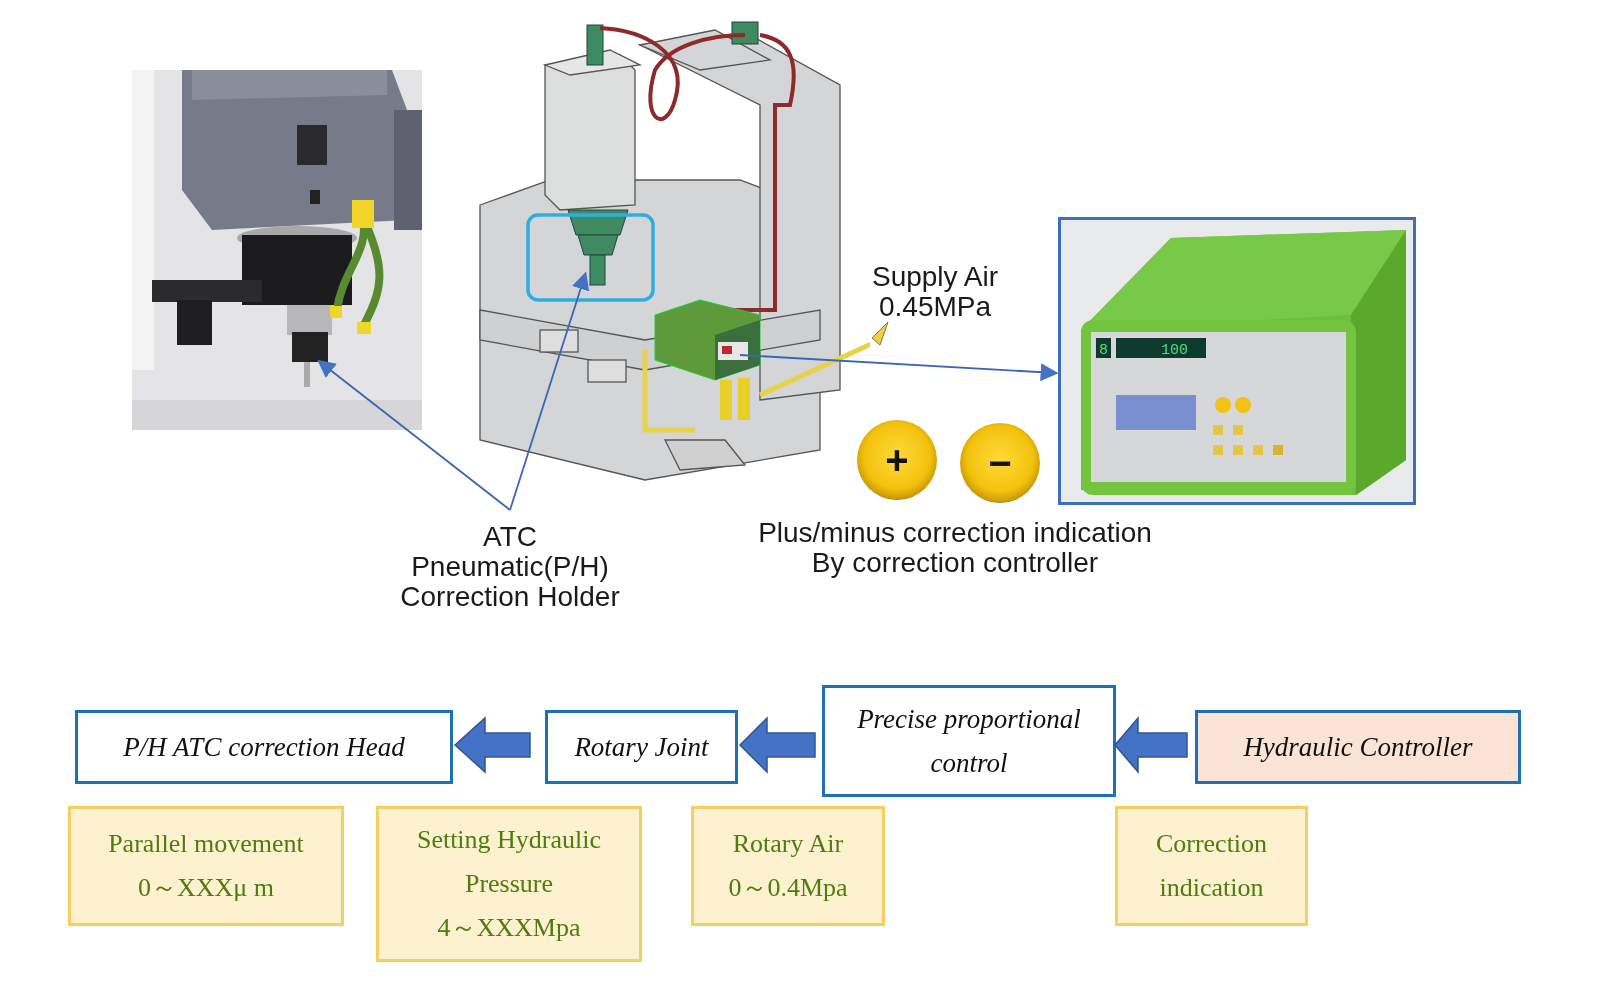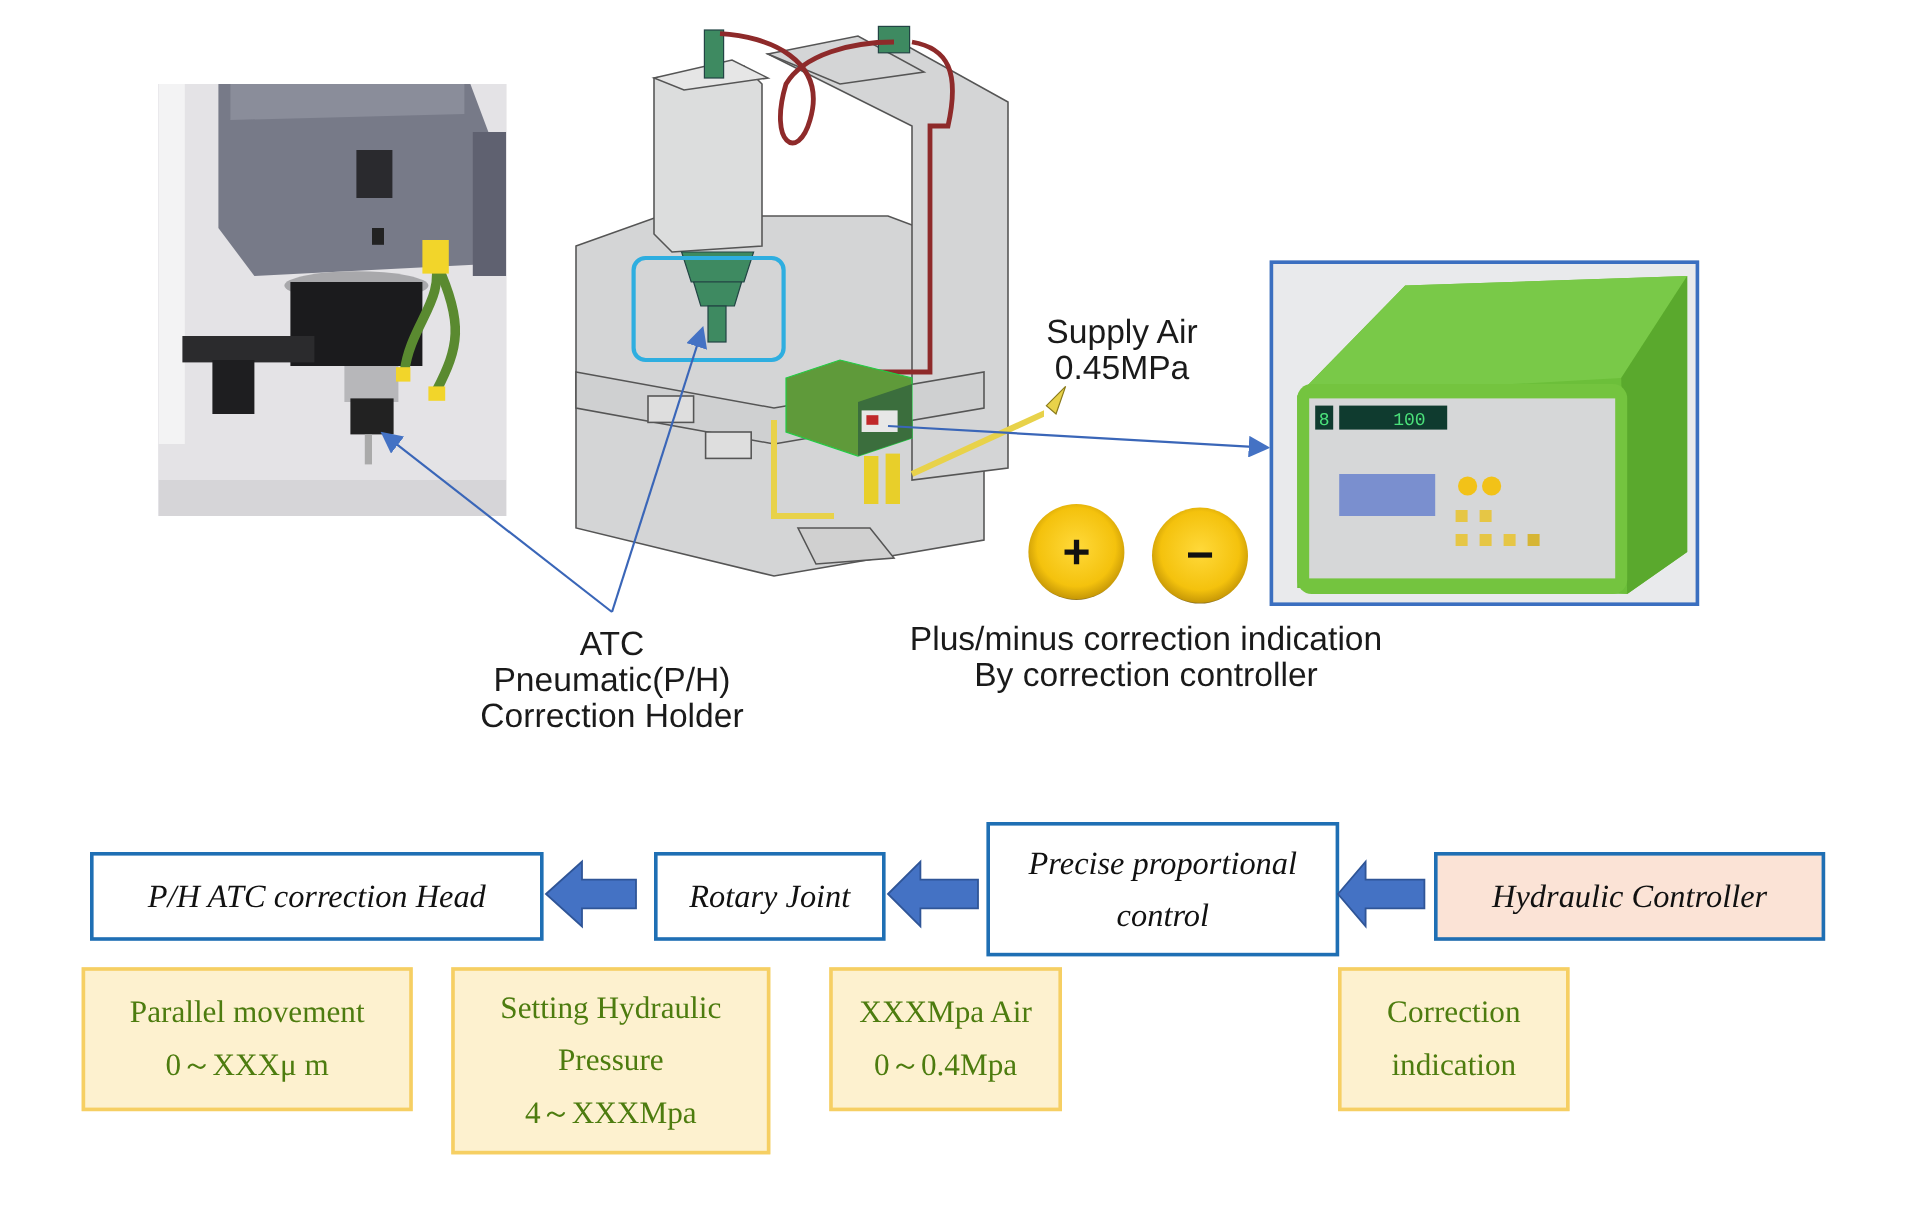--- a/index.html
+++ b/index.html
@@ -160,19 +160,19 @@
 <div class="infobox serif" style="left:68px;top:806px;width:276px;height:120px;">
   <div>Parallel movement</div>
   <div>0～XXXμ m</div>
 </div>
 <div class="infobox serif" style="left:376px;top:806px;width:266px;height:156px;">
   <div>Setting Hydraulic</div>
   <div>Pressure</div>
   <div>4～XXXMpa</div>
 </div>
 <div class="infobox serif" style="left:691px;top:806px;width:194px;height:120px;">
-  <div>XXXMpa Air</div>
+  <div>Rotary Air</div>
   <div>0～0.4Mpa</div>
 </div>
 <div class="infobox serif" style="left:1115px;top:806px;width:193px;height:120px;">
   <div>Correction</div>
   <div>indication</div>
 </div>
 
 </body></html>

